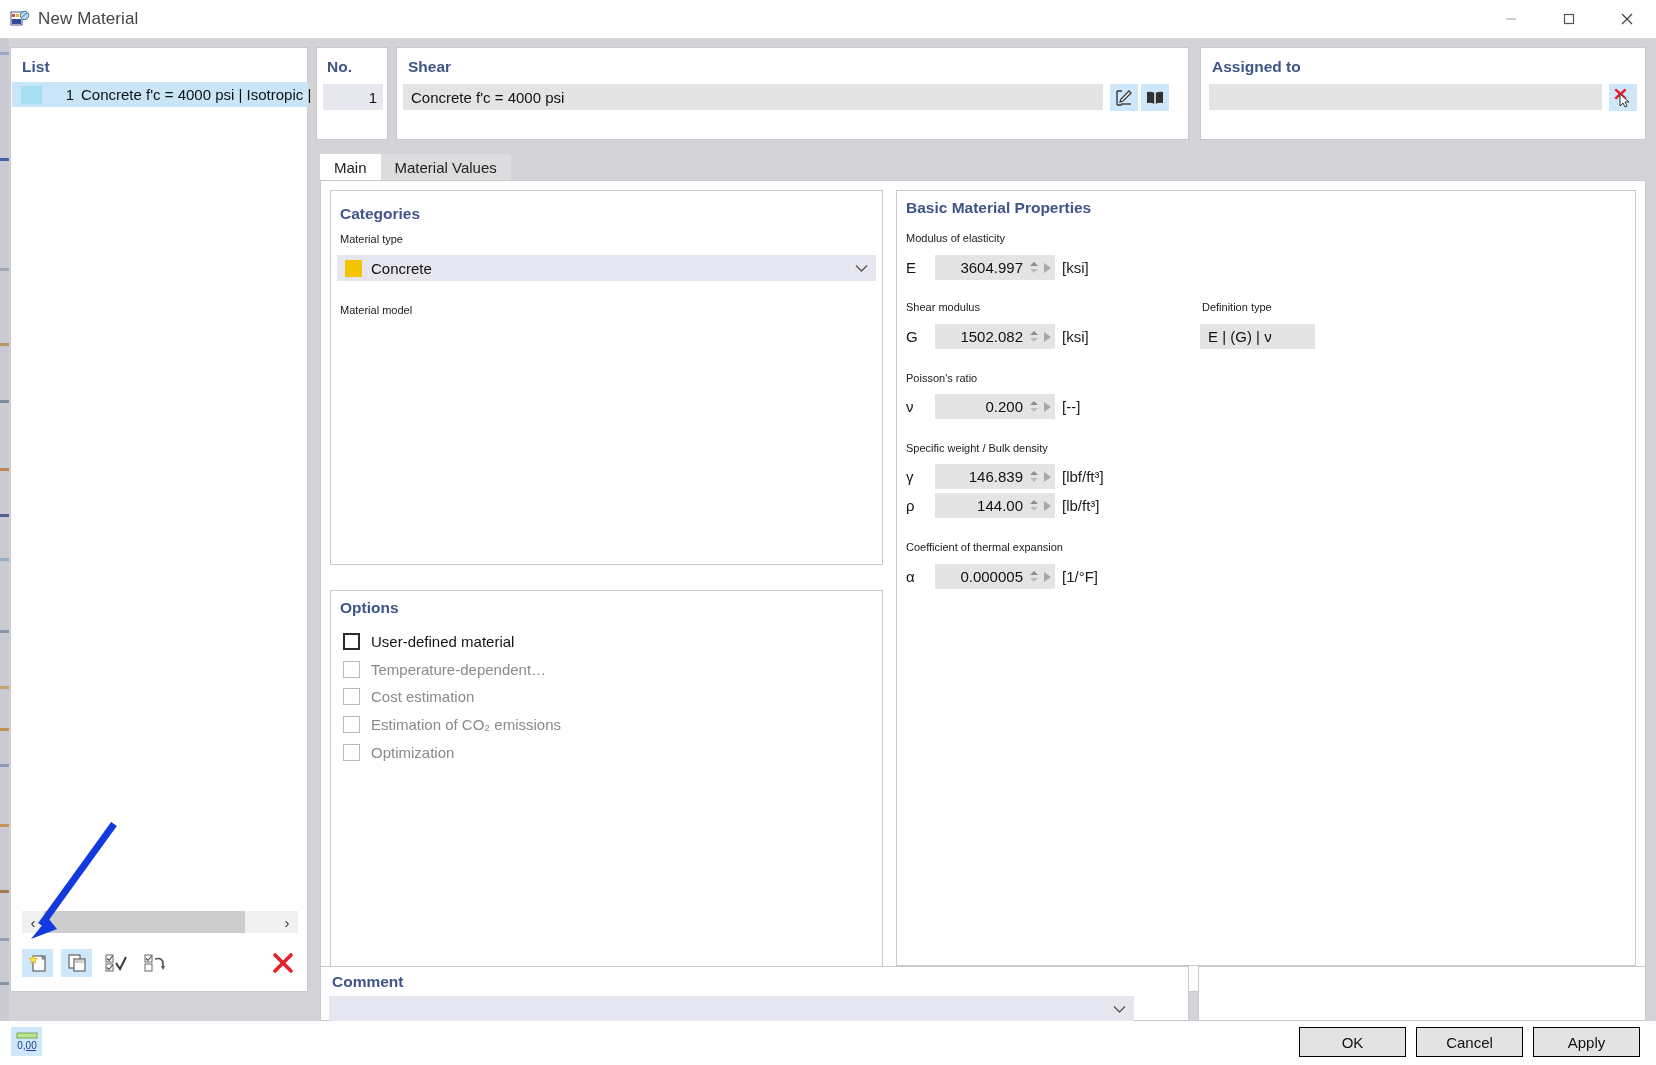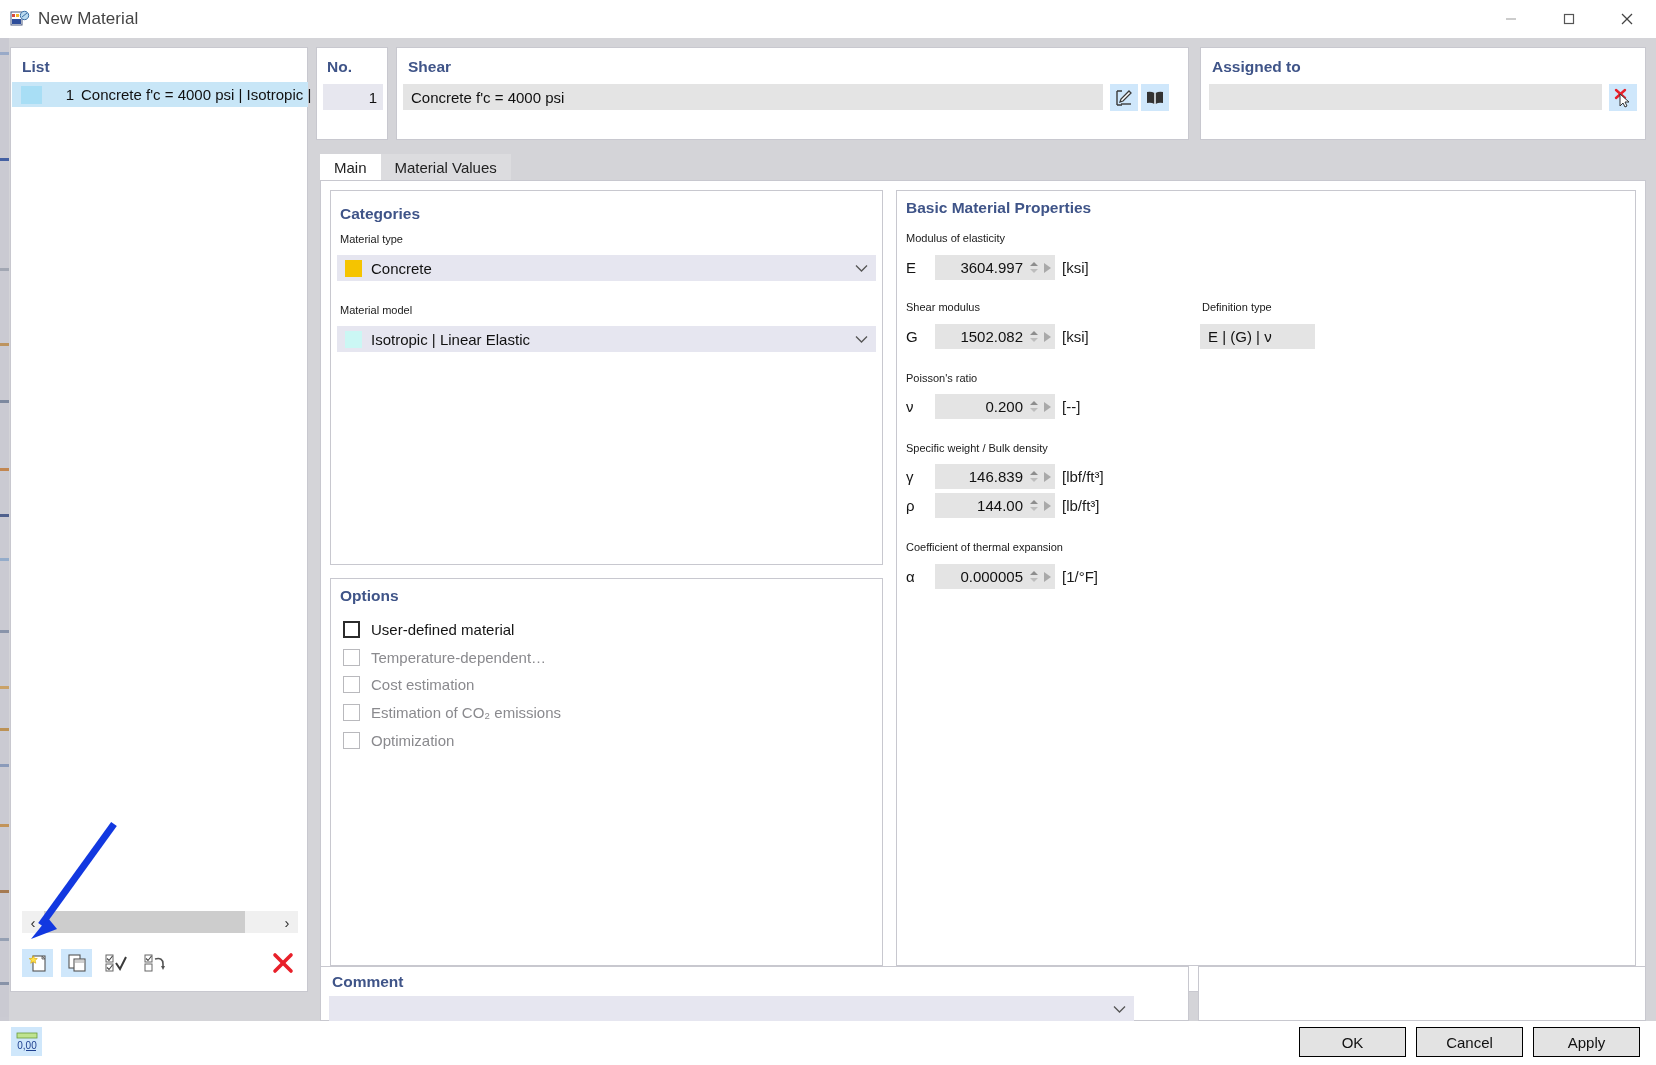--- a/index.html
+++ b/index.html
@@ -150,21 +150,21 @@
   }
   .combo {
     position: absolute; height: 26px; background: #e6e6f0;
     display: flex; align-items: center; box-sizing: border-box;
   }
   .combo .cswatch { width: 17px; height: 17px; margin-left: 8px; flex: none; }
   .combo .ctext { margin-left: 9px; font-size: 15px; color: #111; }
   .combo .cchev { margin-left: auto; margin-right: 8px; color: #555; }
 
   
-  #options-panel { left: 330px; top: 540px; width: 553px; height: 388px; text-align: right; }
+  #options-panel { left: 330px; top: 552px; width: 553px; height: 388px; text-align: right; }
   #options-title { position: absolute; left: 9px; top: 8px; }
   .checkrow {
     position: absolute; left: 12px; display: flex; align-items: center;
     font-size: 15px;
   }
   .cbox {
     width: 17px; height: 17px; box-sizing: border-box;
     border: 2px solid #2b2b2b; background: #fff; flex: none;
   }
   .cbox.dim { border: 1px solid #b9b9bd; }
@@ -420,29 +420,20 @@
         <span class="cswatch" style="background:#f5c400"></span>
         <span class="ctext">Concrete</span>
         <span class="cchev">
           <svg width="13" height="9" viewBox="0 0 13 9">
               <path d="M1 1.5 L6.5 7 L12 1.5" fill="none" stroke="#555" stroke-width="1.3"></path>
             </svg>
         </span>
       </div>
 
       <div class="field-label" style="left:9px; top:113px;">Material model</div>
-      <div class="combo" style="left:6px; top:135px; width:539px;">
-        <span class="cswatch" style="background:#cbf7f4"></span>
-        <span class="ctext">Isotropic | Linear Elastic</span>
-        <span class="cchev">
-          <svg width="13" height="9" viewBox="0 0 13 9">
-              <path d="M1 1.5 L6.5 7 L12 1.5" fill="none" stroke="#555" stroke-width="1.3"></path>
-            </svg>
-        </span>
-      </div>
     </div>
 
     <div class="panel" id="options-panel">
       <div class="panel-title" id="options-title">Options</div>
 
       <div class="checkrow" style="top:42px;">
         <span class="cbox"></span>
         <span class="clabel">User-defined material</span>
       </div>
       <div class="checkrow dim" style="top:70px;">

